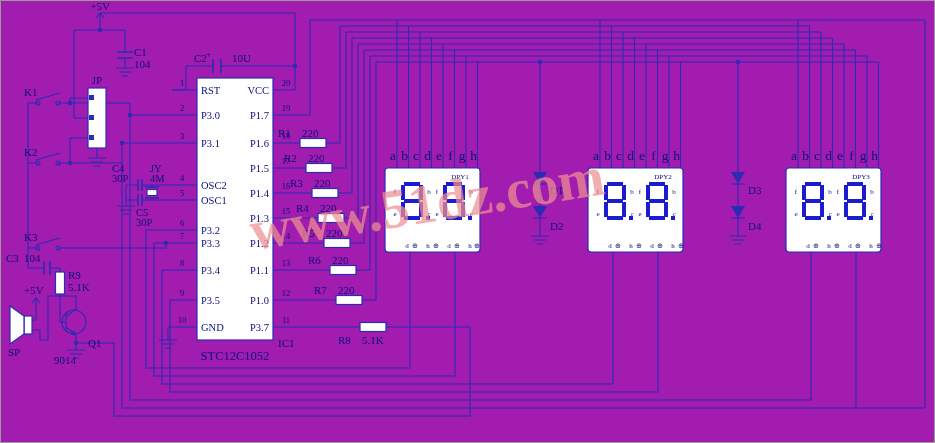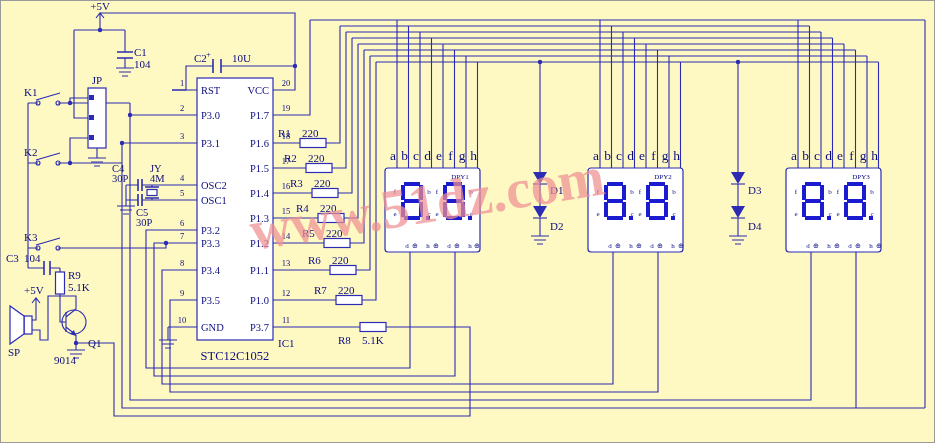--- a/index.html
+++ b/index.html
@@ -1,16 +1,16 @@
 <!DOCTYPE html>
 <html><head>
 <meta charset="utf-8">
 <style>
   html,body{margin:0;padding:0;background:#fff;}
-  .stage{position:relative;width:935px;height:443px;background:#fef9c3;overflow:hidden;}
+  .stage{position:relative;width:935px;height:443px;background:#a21caf;overflow:hidden;}
   svg{display:block;}
   .t{fill:#0c0c80;font-family:"Liberation Serif",serif;}
   .s7{font-size:7px;}
   .s8{font-size:8.5px;}
   .s10{font-size:10.5px;}
   .s11{font-size:11px;}
   .s12{font-size:12.5px;}
   .s14{font-size:13.5px;}
   .wire{stroke:#2b2bb4;stroke-width:1.1;fill:none;}
   .plate{stroke:#2b2bb4;stroke-width:1.6;fill:none;}

